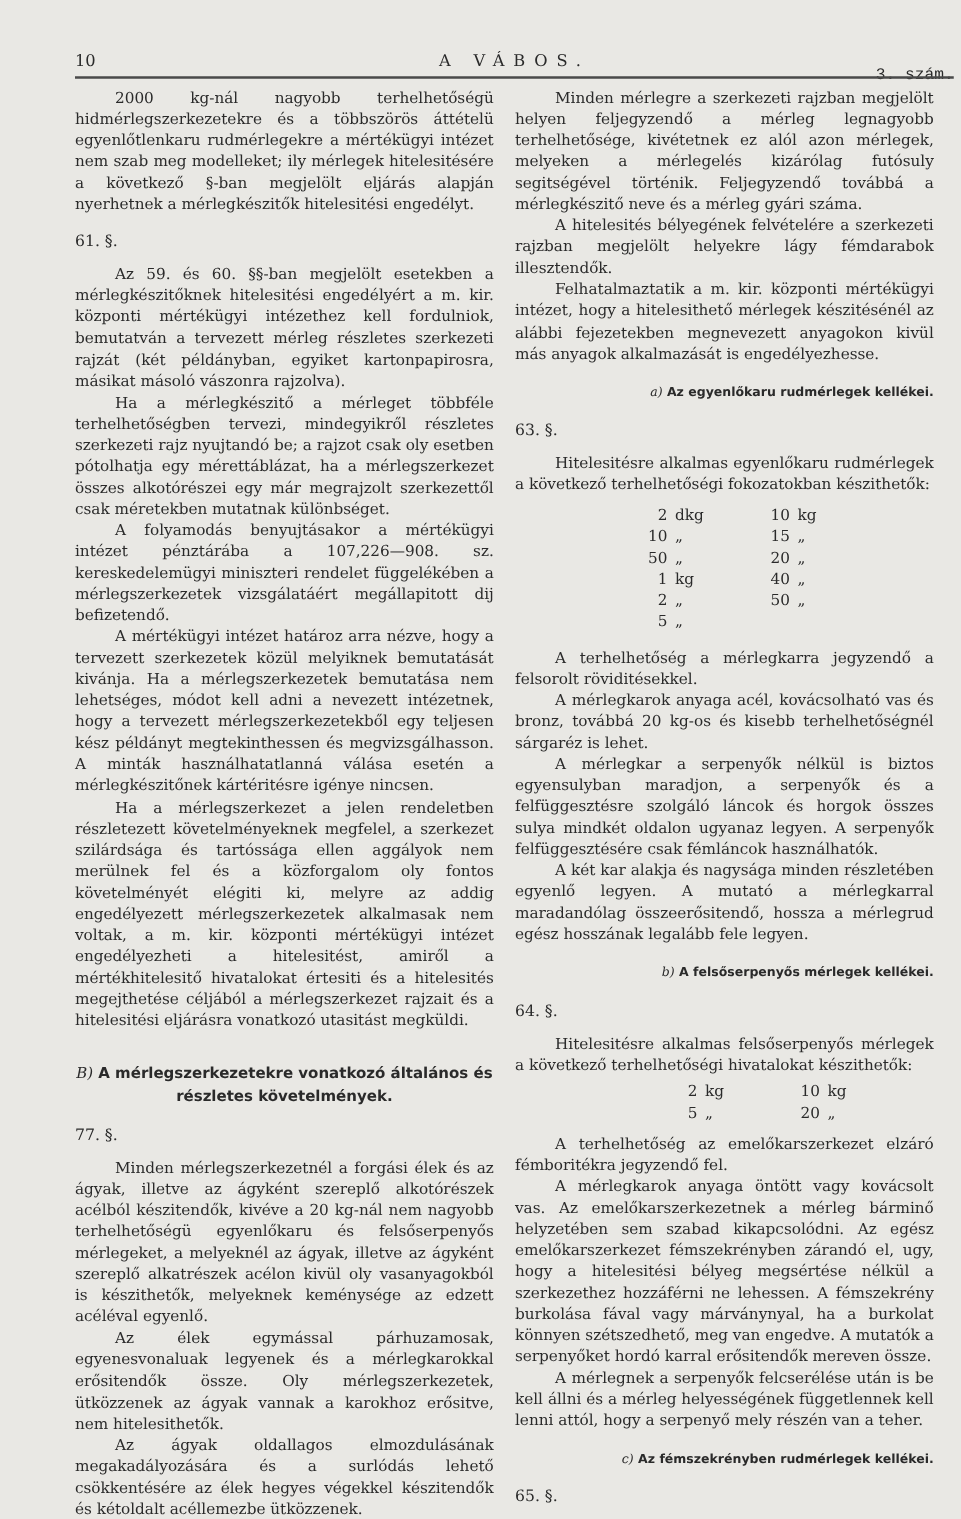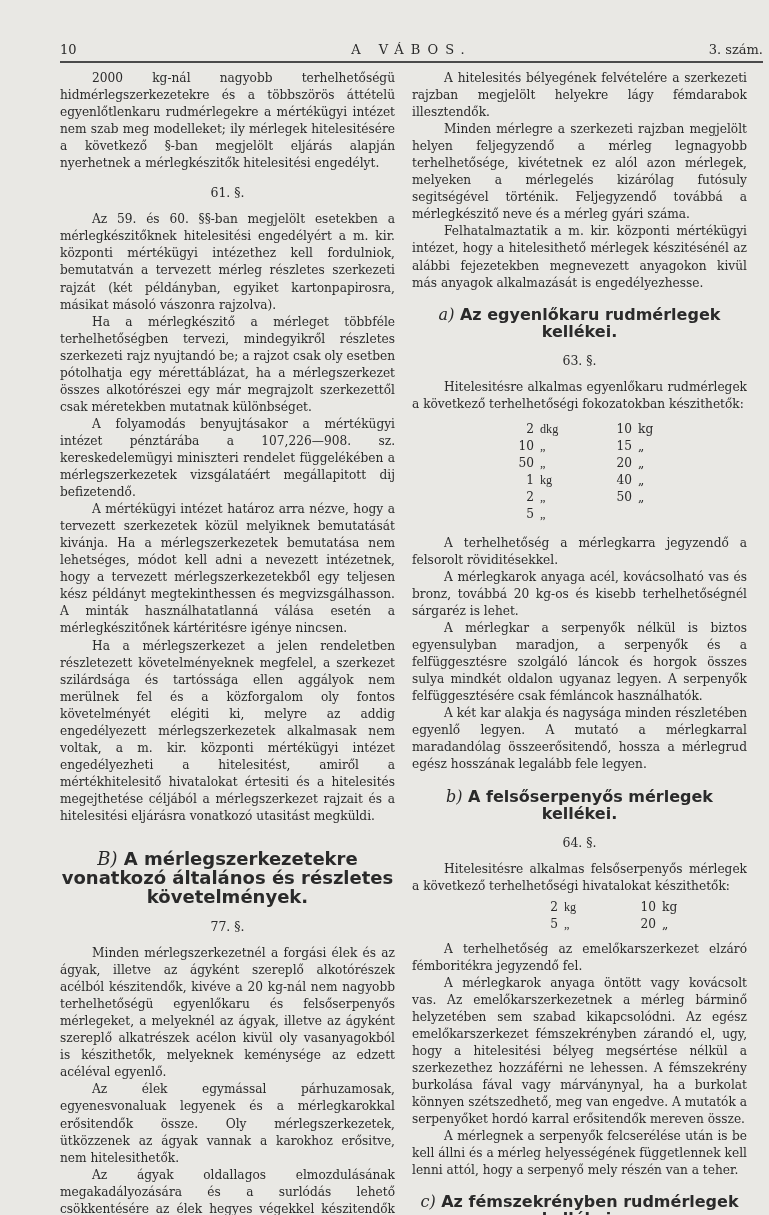--- a/index.html
+++ b/index.html
@@ -11,41 +11,41 @@
     position: relative;
     overflow: hidden;
   }
   .page { position: absolute; left: 0; top: 0; width: 699px; height: 1215px; margin-left: 20px; }
   .header {
     position: absolute; left: 40px; top: 40px; width: 703px; height: 20px;
     font-size: 13px;
   }
   .header .pnum { position: absolute; left: 0; top: 2px; }
   .header .title { position: absolute; left: 0; width: 100%; text-align: center; top: 2px; letter-spacing: 7px; }
-  .header .issue { position: absolute; right: 0; top: 2px; }
+  .header .issue { position: absolute; right: 0; top: 12px; font-family: Liberation Mono, monospace; }
   .rule {
     position: absolute; left: 40px; top: 61px; width: 703px; height: 0;
     border-top: 2px solid #4a4a4a;
   }
   .col {
     position: absolute; top: 70px; width: 335px;
     font-size: 12.2px; line-height: 17.05px; text-align: justify;
   }
   .col.left { left: 40px; }
   .col.right { left: 392px; }
   .col p { margin: 0; text-indent: 32px; }
-  .sec { text-align: center; margin: 12px 0 10px 0; font-size: 12.5px; }
-  .subhead { text-align: center; font-family: "DejaVu Sans", "Liberation Sans", sans-serif; font-weight: bold; font-size: 16px; margin: 14px 0 12px 0; }
+  .sec { margin: 12px 0 10px 0; font-size: 12.5px; }
+  .subhead { text-align: right; font-family: "DejaVu Sans", "Liberation Sans", sans-serif; font-weight: bold; font-size: 10px; margin: 14px 0 12px 0; }
   .subhead i { font-family: "DejaVu Serif", serif; font-weight: normal; }
-  .bighead { text-align: center; font-family: "DejaVu Sans", "Liberation Sans", sans-serif; font-weight: bold; font-size: 18px; line-height: 19px; margin: 24px 0 10px 0; }
+  .bighead { text-align: center; font-family: "DejaVu Sans", "Liberation Sans", sans-serif; font-weight: bold; font-size: 12px; line-height: 19px; margin: 24px 0 10px 0; }
   .bighead i { font-family: "DejaVu Serif", serif; font-weight: normal; }
   table.cap { margin: 8px 0 12px 84px; border-collapse: collapse; font-size: 12.2px; }
   table.cap td { padding: 0; line-height: 17px; }
   table.cap td.n { text-align: right; width: 38px; padding-right: 6px; }
-  table.cap td.u { width: 70px; font-family: Liberation Serif, serif; }
+  table.cap td.u { width: 70px; }
   table.cap td.n2 { text-align: right; width: 22px; padding-right: 6px; }
   table.cap2 { margin: 4px 0 8px 108px; }
 </style>
 </head>
 <body>
 
 <div class="page">
 
   <div class="header">
     <span class="pnum">10</span>
@@ -67,22 +67,22 @@
       <span>A mérlegszerkezetekre vonatkozó általános és részletes követelmények.</span>
     </div>
     <div class="sec">77. §.</div>
     <p>Minden mérlegszerkezetnél a forgási élek és az ágyak, illetve az ágyként szereplő alkotórészek acélból késziten­dők, kivéve a 20 kg-nál nem nagyobb terhelhetőségü egyenlőkaru és felsőserpenyős mérlegeket, a melyeknél az ágyak, illetve az ágyként szereplő alkatrészek acélon kivül oly vasanyagokból is készithetők, melyeknek keménysége az edzett acéléval egyenlő.</p>
     <p>Az élek egymással párhuzamosak, egyenesvonaluak legyenek és a mérlegkarokkal erősitendők össze. Oly mérlegszerkezetek, ütközzenek az ágyak vannak a karokhoz erősitve, nem hitelesithetők.</p>
     <p>Az ágyak oldallagos elmozdulásának megakadályozására és a surlódás lehető csökkentésére az élek hegyes végekkel készitendők és kétoldalt acéllemezbe ütközzenek.</p>
 
   </div>
 
   <div class="col right">
+    <p>Minden mérlegre a szerkezeti rajzban megjelölt helyen feljegyzendő a mérleg legnagyobb terhelhetősége, kivétetnek ez alól azon mérlegek, melyeken a mérlegelés kizárólag futósuly segitségével történik. Feljegyzendő továbbá a mérlegkészitő neve és a mérleg gyári száma.</p>
     <p>A hitelesités bélyegének felvételére a szerkezeti rajzban megjelölt helyekre lágy fémdarabok illesztendők.</p>
-    <p>Minden mérlegre a szerkezeti rajzban megjelölt helyen feljegyzendő a mérleg legnagyobb terhelhetősége, kivétetnek ez alól azon mérlegek, melyeken a mérlegelés kizárólag futósuly segitségével történik. Feljegyzendő továbbá a mérlegkészitő neve és a mérleg gyári száma.</p>
     <p>Felhatalmaztatik a m. kir. központi mértékügyi intézet, hogy a hitelesithető mérlegek készitésénél az alábbi fejezetekben megnevezett anyagokon kivül más anyagok alkalmazását is engedélyezhesse.</p>
     <div class="subhead">
       <i>a)</i>
       <span>Az egyenlőkaru rudmérlegek kellékei.</span>
     </div>
     <div class="sec">63. §.</div>
     <p>Hitelesitésre alkalmas egyenlőkaru rudmérlegek a következő terhelhetőségi fokozatokban készithetők:</p>
     <table class="cap">
       <tbody>
           <tr>

